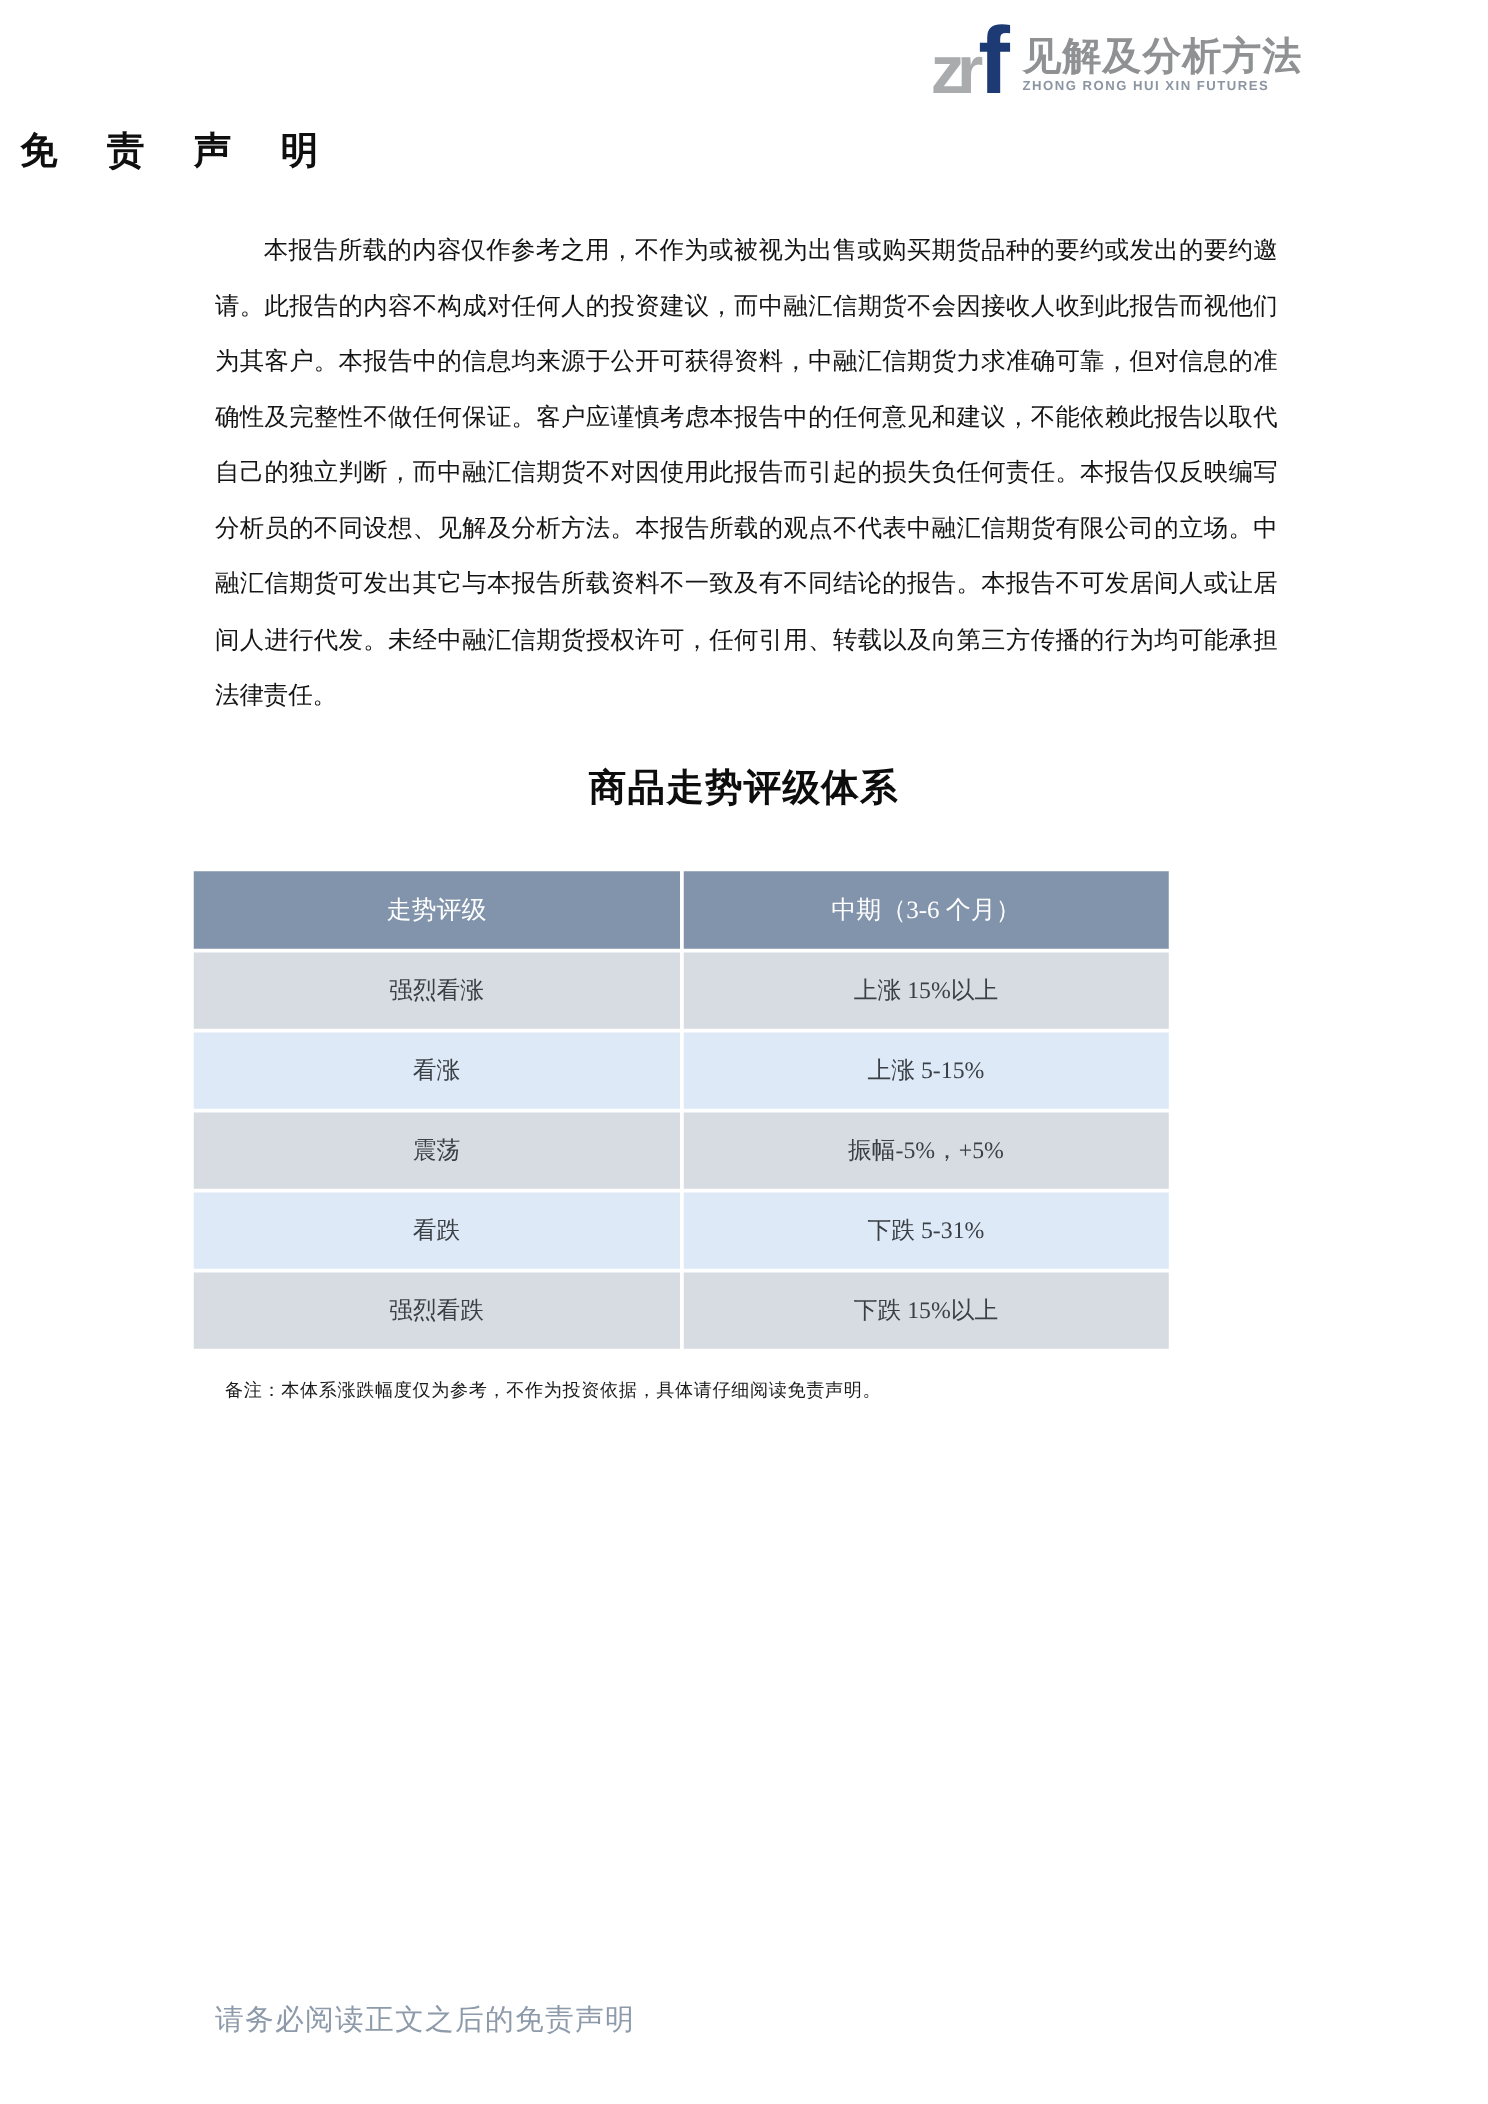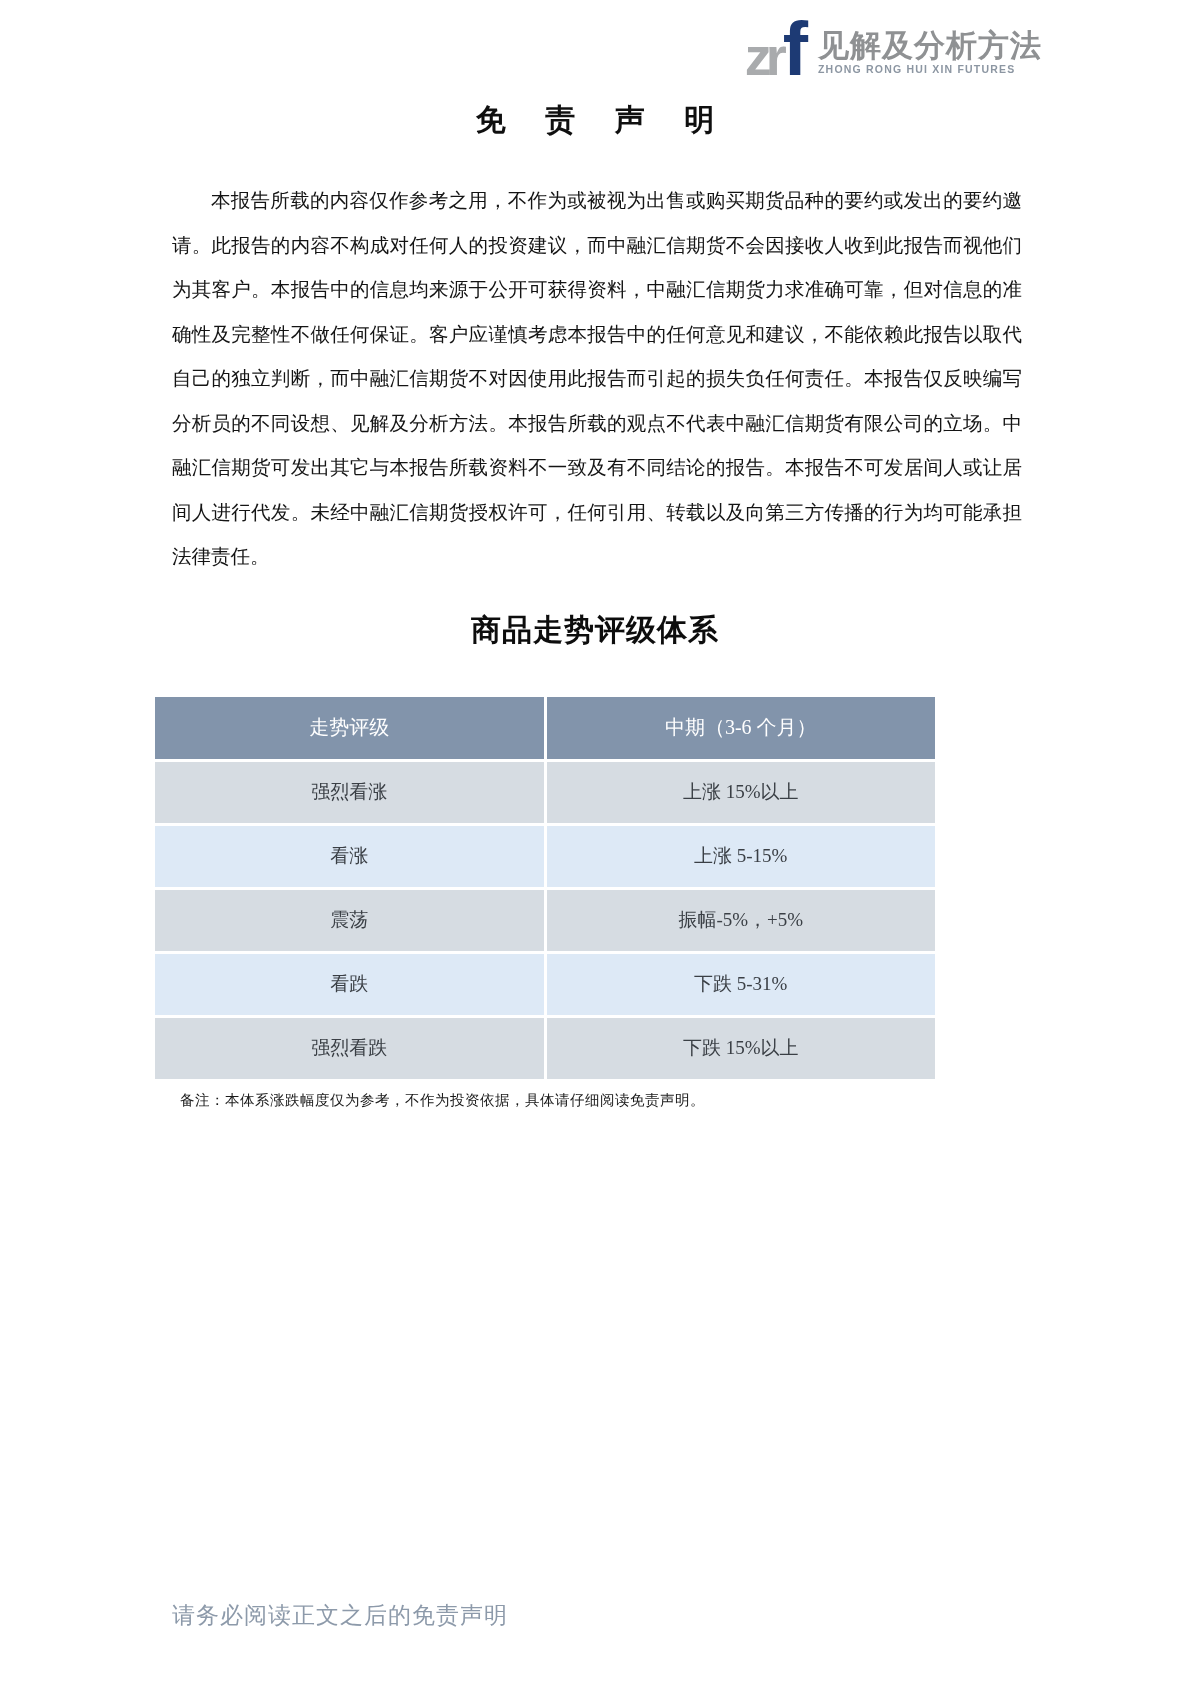--- a/index.html
+++ b/index.html
@@ -28,21 +28,20 @@
     font-size:31px; font-weight:bold; color:#8f9193; letter-spacing:1px;
   }
   .logo-en {
     font-family:"Liberation Sans","DejaVu Sans",sans-serif;
     font-size:10.5px; font-weight:bold; color:#8c96a2; letter-spacing:1.2px; margin-top:3px;
   }
 
   
   .doc-title {
     padding-top:100px;
-    text-align:center;
     font-size:30px; font-weight:bold; color:#0f0f0f;
     letter-spacing:16px; text-indent:16px;
   }
   .doc-body {
     margin:38px 168px 0 172px;
     font-size:19.5px; color:#141414;
     line-height:44.5px;
     text-align:justify;
     text-indent:2em;
   }
@@ -75,21 +74,21 @@
   }
   .rt-data {
     height:61px;
     font-size:19px;
     color:#3a3f45;
   }
   .row-gray { background:var(--row-gray,#d6dce2); }
   .row-blue { background:var(--row-blue,#dde9f6); }
 
   .table-note {
-    margin:12px 0 0 180px;
+    margin:24px 0 0 180px;
     font-size:14.5px; color:#1a1a1a;
     letter-spacing:0.5px;
   }
 
   
   .page-footer {
     position:absolute; left:172px; bottom:52px;
     font-size:23px; color:#8d9aaa;
     letter-spacing:1px;
   }

